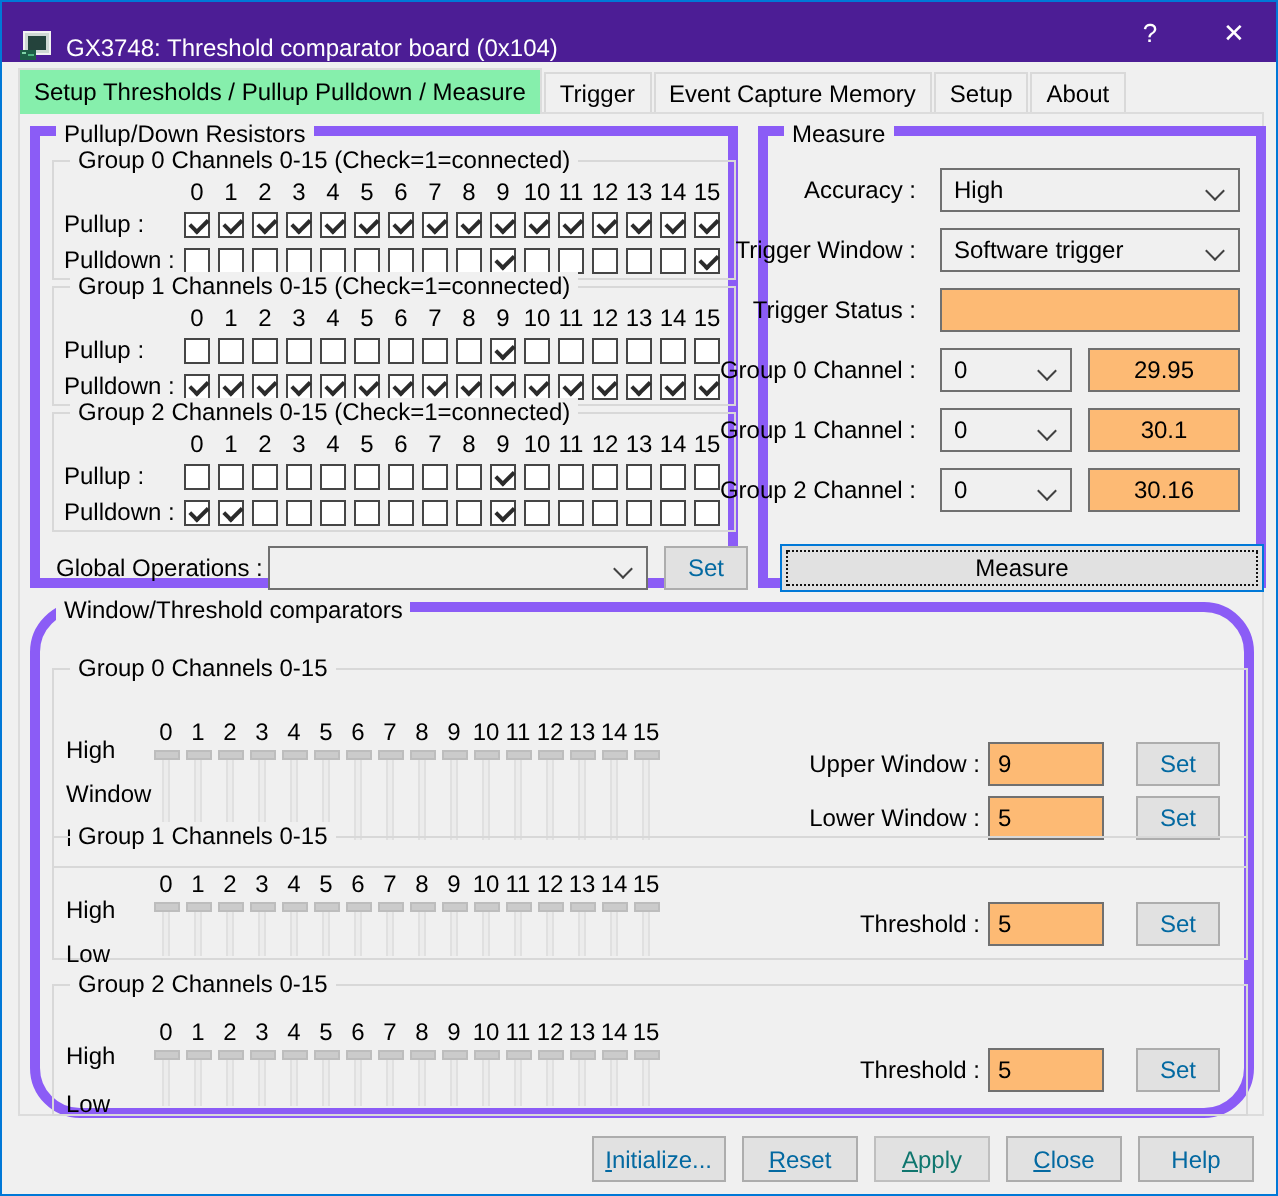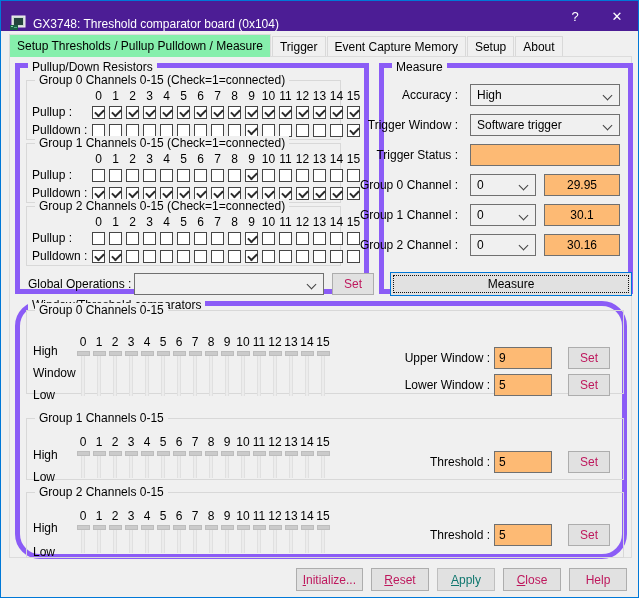--- a/index.html
+++ b/index.html
@@ -22,52 +22,52 @@
        background:#f0f0f0;border:1px solid #d9d9d9;border-bottom:none;margin-right:1px;white-space:nowrap;}
   .tab.active{height:23px;margin-bottom:-1px;border-color:#dcdcdc;background:#86efac;z-index:4;position:relative;}
   .page{position:absolute;left:8px;top:55px;width:623px;height:502px;background:#f0f0f0;
         border:1px solid #dcdcdc;box-sizing:border-box;z-index:1;}
 
   
   .groupbox{position:absolute;border:5px solid #8b5cf6;box-sizing:border-box;z-index:2;padding-left:32px;}
   .gb-title{position:absolute;top:-8px;left:8px;background:#f0f0f0;padding:0 4px;white-space:nowrap;line-height:14px;}
 
   
-  .pg{position:absolute;left:6px;width:315px;height:60px;border:1px solid #d8d8d8;box-sizing:border-box;}
+  .pg{position:absolute;left:6px;width:342px;height:60px;border:1px solid #d8d8d8;box-sizing:border-box;}
   .pg0{top:12px}.pg1{top:75px}.pg2{top:138px}
   .cbgrid{position:absolute;left:3px;top:8px;display:grid;grid-template-columns:60px repeat(16,17px);
           grid-template-rows:13px 16px 16px;row-gap:2px;align-items:center;justify-items:center;}
   .cbgrid .num{font-size:12px;}
   .cbgrid .cbl{justify-self:start;white-space:nowrap;padding-left:2px;}
   .cb{width:13px;height:13px;background:#fff;border:1px solid #454545;box-sizing:border-box;position:relative;}
   .cb.checked::after{content:"";position:absolute;left:2px;top:2px;width:7px;height:4px;
        border-left:2px solid #2b2b2b;border-bottom:2px solid #2b2b2b;transform:rotate(-45deg);}
   .gops{position:absolute;left:8px;top:205px;height:22px;right:4px;}
   .gops-label{position:absolute;left:0;top:4px;white-space:nowrap;}
   .combo{position:absolute;height:22px;box-sizing:border-box;border:1px solid #707070;background:#f0f0f0;
          display:flex;align-items:center;padding:0 6px;}
   .chev{position:absolute;right:8px;top:7px;width:6px;height:6px;border-left:1px solid #424242;
         border-bottom:1px solid #424242;transform:rotate(-45deg);}
   .tbox{position:absolute;box-sizing:border-box;height:22px;border:1px solid #707070;background:#fdba74;
         font-family:inherit;font-size:12px;padding:1px 4px;}
   .win-btn{box-sizing:border-box;height:23px;min-width:58px;background:#e1e1e1;border:1px solid #adadad;
-           font-family:inherit;font-size:12px;padding:0 6px;color:#be185d;}
+           font-family:inherit;font-size:12px;padding:0 6px;color:#0369a1;}
   .win-btn.disabled{color:#0f766e;border-color:#bfbfbf;}
   .set-btn{min-width:0;width:42px;height:22px;padding:0;}
   .gops .set-btn{position:absolute;left:304px;top:0;}
 
   
   .m-label{position:absolute;right:170px;white-space:nowrap;}
   .measure-btn{position:absolute;left:6px;top:204px;width:242px;height:24px;background:#e1e1e1;
        border:1px solid #0078d7;outline:1px dotted #111;outline-offset:-4px;font-family:inherit;font-size:12px;}
   .reading{text-align:center;}
 
   
   .cg{position:absolute;left:6px;width:598px;border:1px solid #d8d8d8;box-sizing:border-box;}
-  .cg.g0{top:4px;height:84px;}
+  .cg.g0{top:28px;height:100px;}
   .cg.g1{top:112px;height:62px;}
   .cg.g2{top:186px;height:66px;}
   .side-label{position:absolute;left:6px;white-space:nowrap;}
   .bank{position:absolute;left:48px;}
   .g0 .bank{top:24px}.g1 .bank{top:16px}.g2 .bank{top:16px}
   .nums{display:flex;margin-bottom:2px;}
   .nums span{width:16px;text-align:center;font-size:12px;}
   .srow{display:flex;}
   .slider{width:16px;display:flex;flex-direction:column;align-items:center;}
   .thumb{width:13px;height:5px;background:#cbcbcb;border:1px solid #bdbdbd;box-sizing:border-box;}

